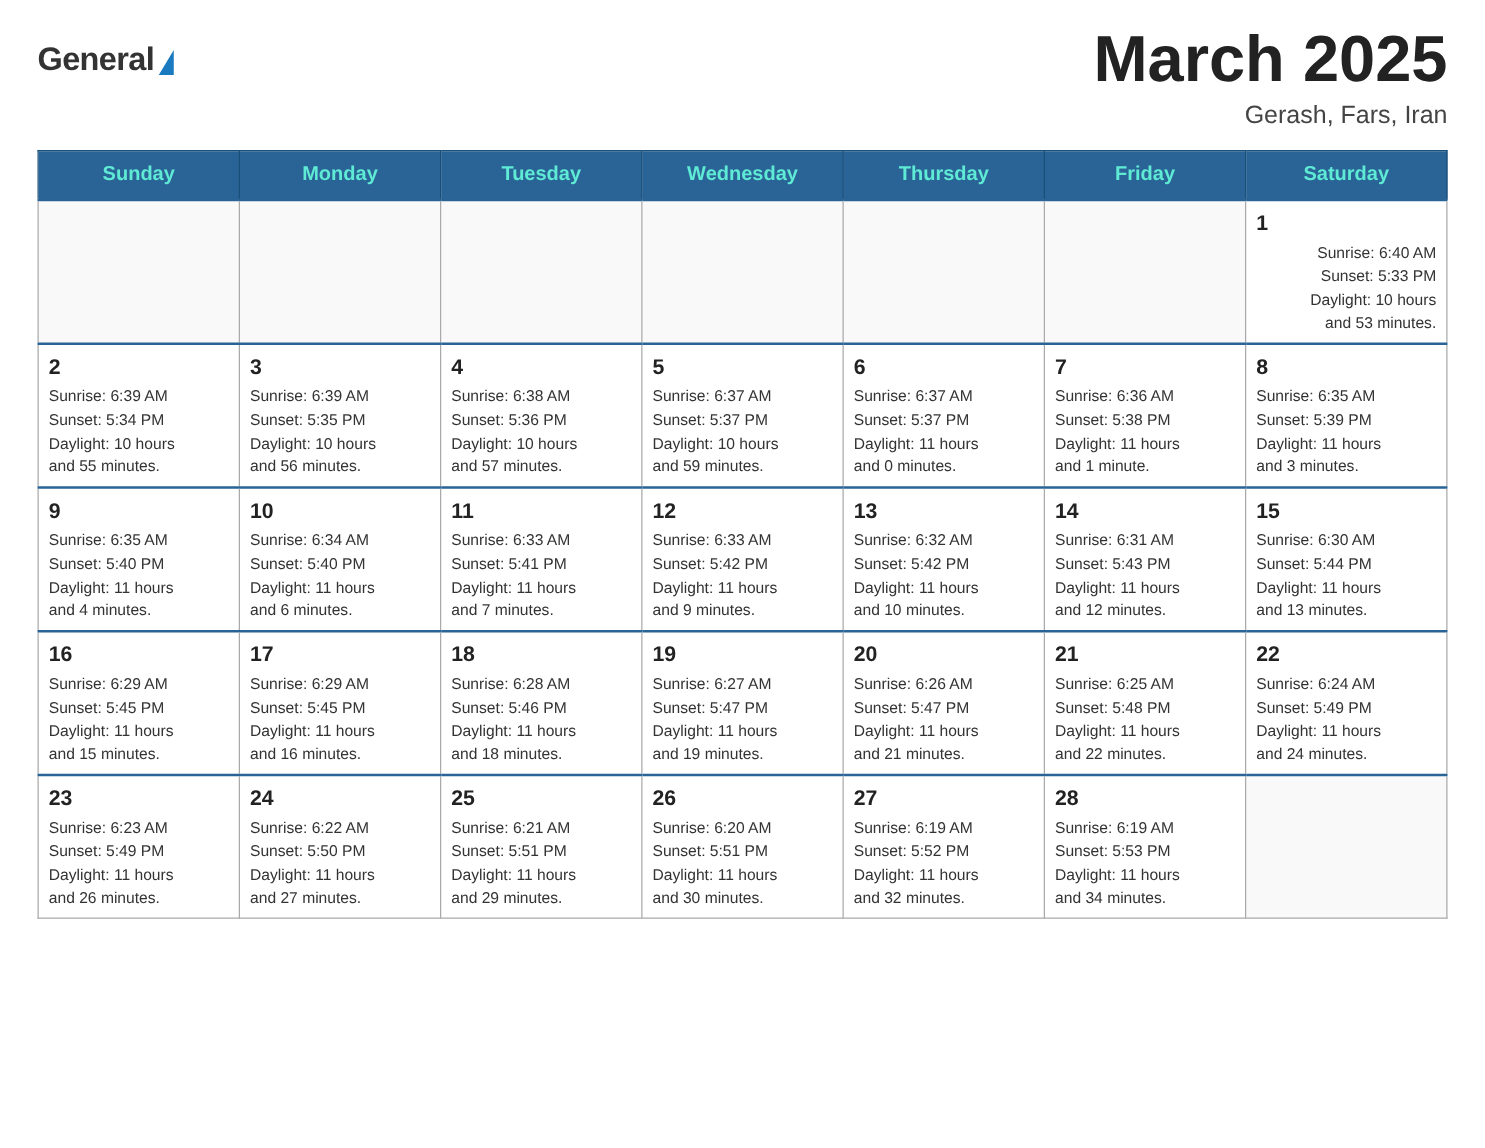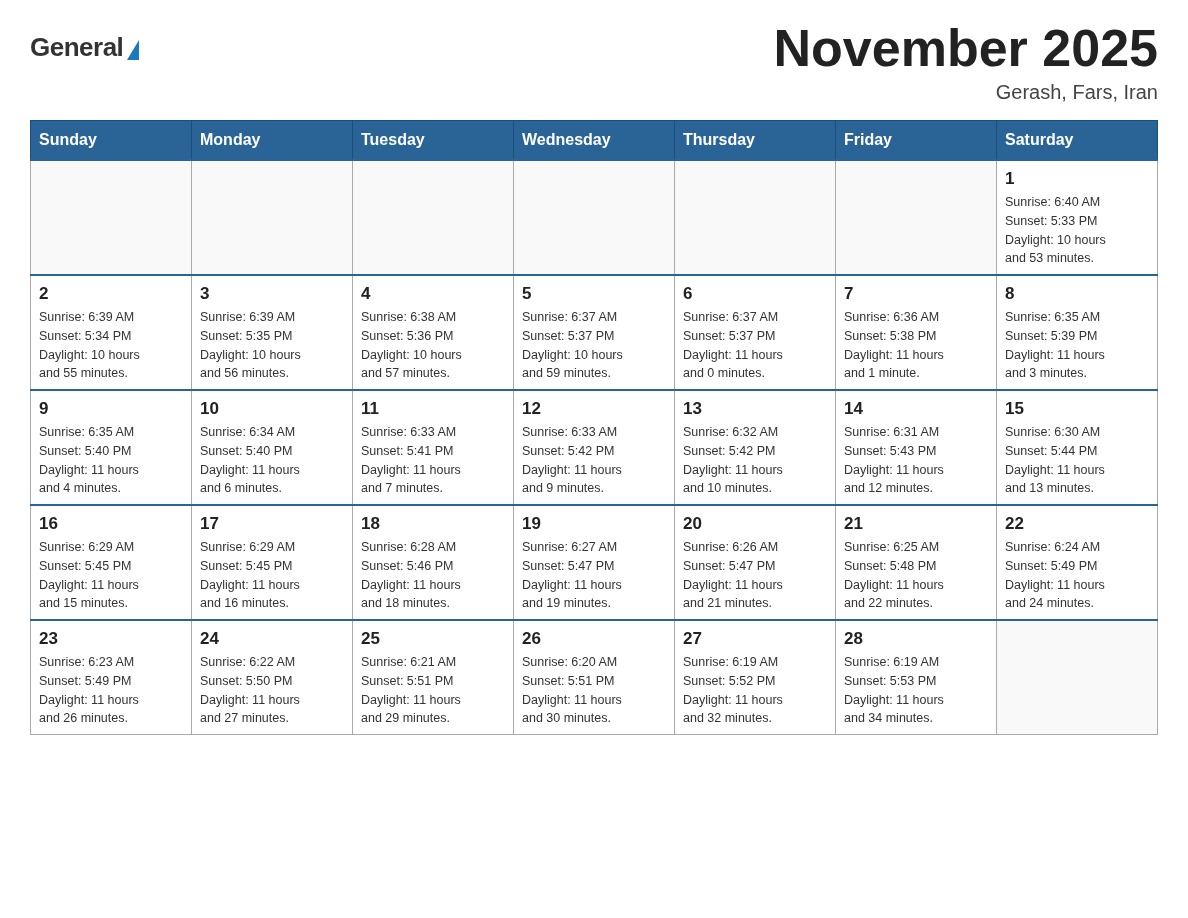--- a/index.html
+++ b/index.html
@@ -62,25 +62,25 @@
       color: #444;
       margin-top: 4px;
     }
     .calendar {
       width: 100%;
       border-collapse: collapse;
       border: 1px solid #999;
     }
     .calendar th {
       background-color: #2a6496;
-      color: #ffffff;
+      color: #5eead4;
       font-size: 16px;
       font-weight: bold;
       padding: 10px 8px;
-      text-align: left;
+      text-align: center;
       border: 1px solid #1a4f7a;
     }
     .calendar td {
       vertical-align: top;
       padding: 8px 8px 6px 8px;
       border: 1px solid #aaa;
       width: calc(100% / 7);
       min-height: 100px;
     }
     .calendar tr:first-child td {
@@ -113,21 +113,21 @@
 <body>
 
 <div class="header-area">
   <div class="logo">
     <div class="logo-top">
       <span class="logo-general">General</span>
       <div class="logo-triangle"></div>
     </div>
   </div>
   <div class="title-area">
-    <div class="calendar-title">November 2025</div>
+    <div class="calendar-title">March 2025</div>
     <div class="calendar-subtitle">Gerash, Fars, Iran</div>
   </div>
 </div>
 
 <table class="calendar">
   <thead>
     <tr>
       <th>Sunday</th>
       <th>Monday</th>
       <th>Tuesday</th>
@@ -140,21 +140,21 @@
   <tbody id="calendar-body">
   <tr>
         <td class="empty-cell"></td>
         <td class="empty-cell"></td>
         <td class="empty-cell"></td>
         <td class="empty-cell"></td>
         <td class="empty-cell"></td>
         <td class="empty-cell"></td>
         <td>
           <div class="day-number">1</div>
-          <div class="day-info" style="white-space: pre-line;">Sunrise: 6:40 AM
+          <div class="day-info" style="white-space: pre-line; text-align: right;">Sunrise: 6:40 AM
 Sunset: 5:33 PM
 Daylight: 10 hours
 and 53 minutes.</div>
         </td>
       </tr>
       <tr class="row-border">
         <td>
           <div class="day-number">2</div>
           <div class="day-info" style="white-space: pre-line;">Sunrise: 6:39 AM
 Sunset: 5:34 PM

